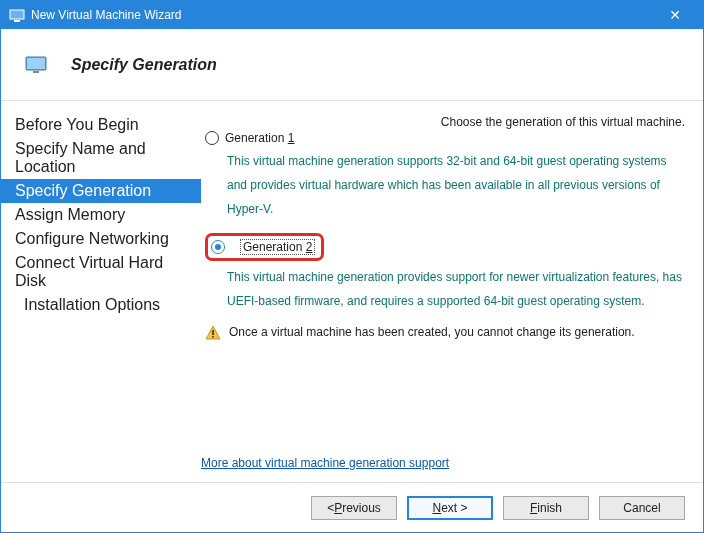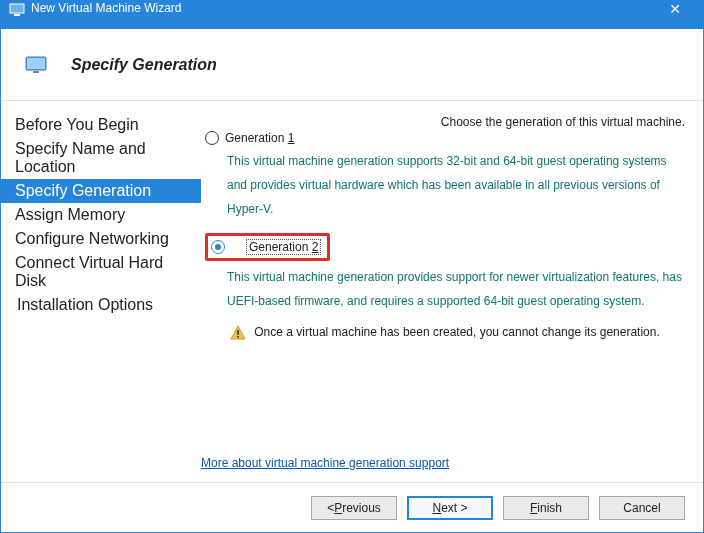--- a/index.html
+++ b/index.html
@@ -17,21 +17,21 @@
     border: 1px solid #2684da;
     display: flex;
     flex-direction: column;
     background: #fff;
   }
   .titlebar {
     height: 28px;
     background: #2684da;
     color: #fff;
     display: flex;
-    align-items: flex-start;
+    align-items: center;
     padding: 0 8px;
     font-size: 12px;
   }
   .titlebar .tb-icon { width: 16px; height: 16px; margin-right: 6px; display:flex; align-items:center; justify-content:center;}
   .titlebar .tb-title { flex: 1; }
   .titlebar .tb-close { width: 40px; text-align: center; font-size: 14px; cursor: pointer; }
   .header {
     height: 72px;
     background: #fff;
     border-bottom: 1px solid #e0e0e0;
@@ -56,21 +56,21 @@
     font-size: 16px;
     color: #222;
     cursor: pointer;
     line-height: 18px;
   }
   .sidebar-item.selected {
     background: #2684da;
     color: #fff;
   }
   .sidebar-item.indent {
-    padding-left: 16px;
+    padding-left: 23px;
   }
   .content {
     flex: 1;
     padding: 14px 18px 0 4px;
     font-size: 12px;
     color: #222;
     position: relative;
   }
   .instruction { margin-bottom: 2px; text-align: right; }
   .radio-row {
@@ -90,37 +90,36 @@
   }
   .radio.checked { border-color:#2684da;}
   .radio-label .ul { text-decoration: underline; }
   .radio-desc {
     margin: 2px 0 12px 22px;
     line-height: 24px;
     color: #0f766e;
   }
   .gen2-wrap {
     border: 3px solid #d9302c;
-    border-radius: 2px;
+    border-radius: 7px;
     padding: 3px 6px 3px 3px;
     display: inline-flex;
     align-items: center;
-    gap: 21px;
+    gap: 15px;
     margin-bottom: 2px;
   }
   .gen2-wrap .radio-label {
     border: 1px dotted #555;
     padding: 0 2px;
   }
   .warn-row {
     display: flex;
     align-items: flex-start;
     gap: 8px;
     margin-top: 6px;
-    justify-content: center;
   }
   .warn-icon { width:16px; height:16px; flex-shrink:0;}
   .link-row {
     position: absolute;
     bottom: 12px;
     left: 0;
   }
   .link {
     color: #0b57b0;
     text-decoration: underline;

